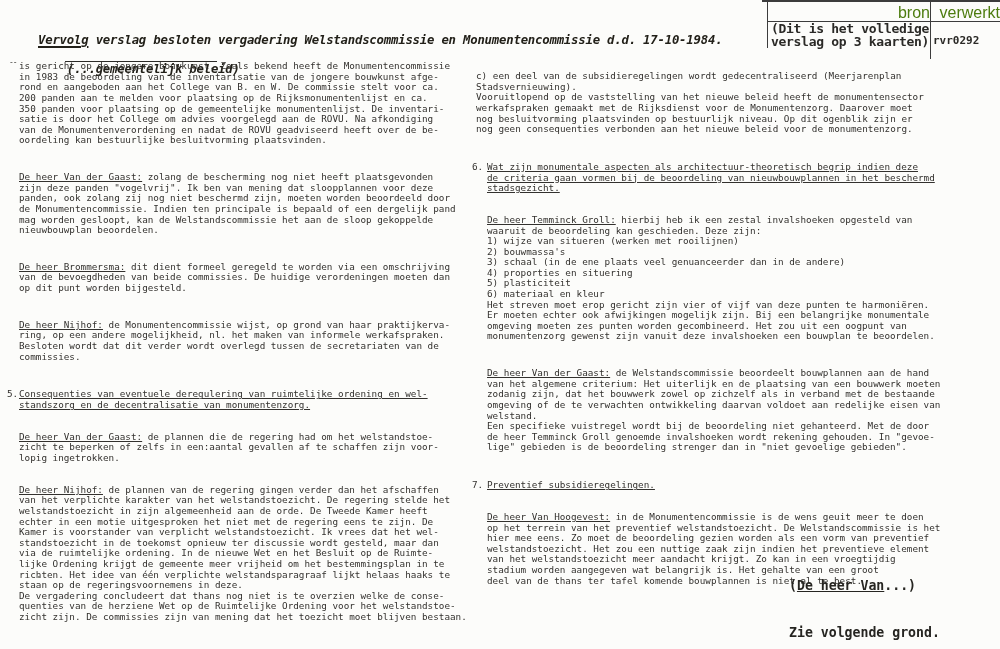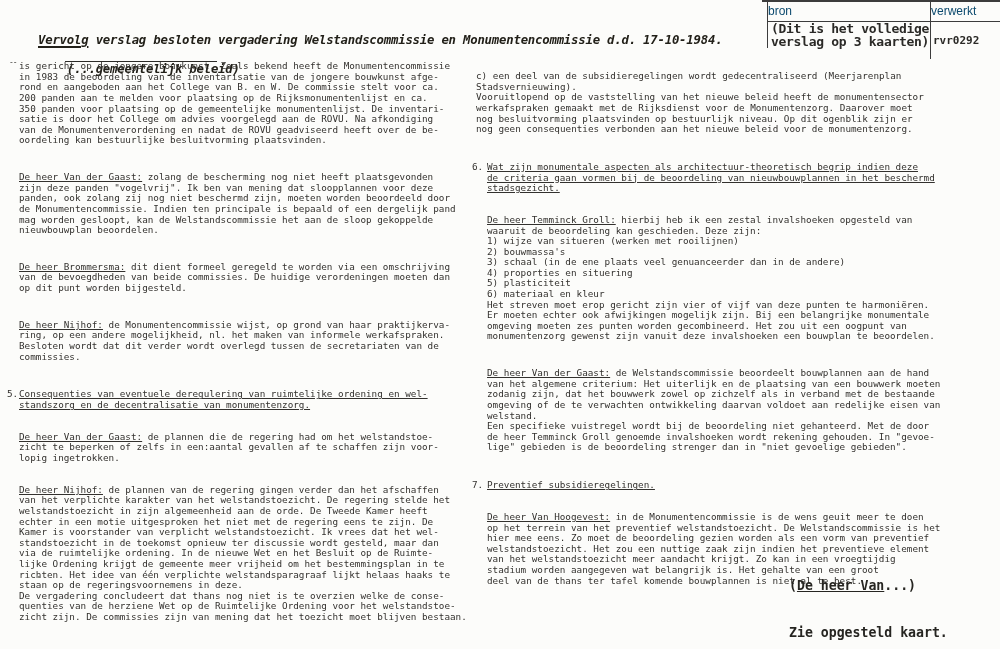--- a/index.html
+++ b/index.html
@@ -12,21 +12,21 @@
   .page{position:absolute;inset:0;}
   
   .title{position:absolute;left:38px;top:4px;font-size:12.3px;line-height:14.5px;
          font-weight:bold;color:#222019;white-space:pre;letter-spacing:-0.2px;font-style:italic;}
   .title .emph{text-decoration:underline;text-decoration-thickness:1.5px;text-underline-offset:2px;}
   .t2{position:relative;display:inline-block;}
   .t2::before{content:"";position:absolute;left:-2px;top:-1px;width:152px;height:1.4px;background:#2c2b28;}
   
   .sline{position:absolute;background:#3c3c3c;}
   .stamp-label{position:absolute;font-family:"Liberation Sans",sans-serif;
-               font-size:12px;color:#0c4a6e;text-align:left;}
+               font-size:16px;color:#4d7c0f;text-align:right;}
   .stamp-note{position:absolute;left:771px;top:23px;font-size:13px;line-height:12.5px;
               font-weight:bold;white-space:pre;color:#2b2a27;letter-spacing:-0.3px;}
   .stamp-code{position:absolute;left:933px;top:34px;font-size:11px;font-weight:bold;color:#2b2a27;}
   
   .col{position:absolute;font-size:9.3px;line-height:10.6px;white-space:pre;}
   .col-left{left:19px;top:40px;width:460px;}
   .col-right{left:487px;top:50px;width:470px;}
   .para{margin:0 0 5px 0;position:relative;}
   .sec{margin-top:1px;}
   .tight{margin-bottom:0;}
@@ -146,17 +146,17 @@
 hier mee eens. Zo moet de beoordeling gezien worden als een vorm van preventief
 welstandstoezicht. Het zou een nuttige zaak zijn indien het preventieve element
 van het welstandstoezicht meer aandacht krijgt. Zo kan in een vroegtijdig
 stadium worden aangegeven wat belangrijk is. Het gehalte van een groot
 deel van de thans ter tafel komende bouwplannen is niet al te best.</span></div>
     
   </div>
 
   <div class="footer">
     <div><span>(</span><span class="u">De heer Van</span><span>...)</span></div>
-    <div>Zie opgesteld kaart.</div>
+    <div>Zie volgende grond.</div>
   </div>
 
   <div class="speck"></div>
 </div>
 
 </body></html>

